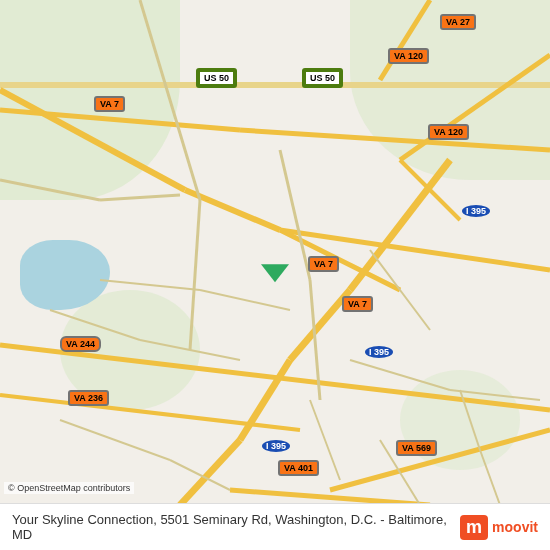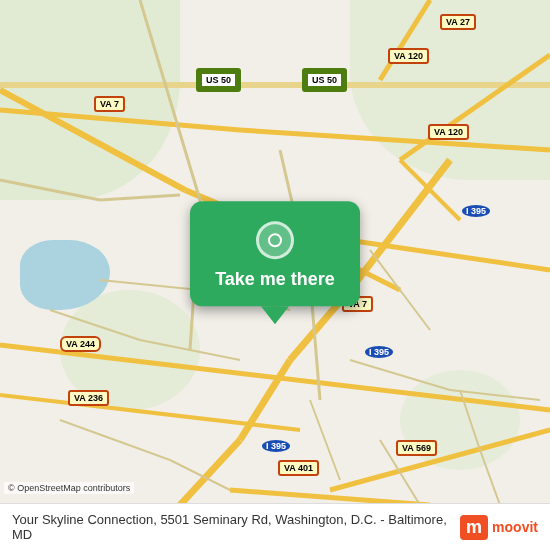--- a/index.html
+++ b/index.html
@@ -82,22 +82,22 @@
     
     .road-badge {
       position: absolute;
       border-radius: 3px;
       font-size: 9px;
       font-weight: bold;
       padding: 1px 4px;
       color: #000;
       white-space: nowrap;
     }
-    .badge-us { background: #fff; border: 6px solid #4d7c0f; border-radius: 3px; }
-    .badge-va { background: #fef9c3; border: 2px solid #c2410c; border-radius: 3px; }
+    .badge-us { background: #fff; border: 4px solid #4d7c0f; border-radius: 3px; }
+    .badge-va { background: #f97316; border: 2px solid #737373; border-radius: 3px; }
     .badge-i { background: #1a4db3; color: #fff; border-radius: 50%; padding: 1px 4px; }
 
     
     .road-svg {
       position: absolute;
       inset: 0;
       width: 100%;
       height: 100%;
     }
 
@@ -289,26 +289,20 @@
   <div class="road-badge badge-va" style="top:124px;left:428px;">VA 120</div>
   <div class="road-badge badge-va" style="top:336px;left:60px;border-radius:6px;">VA 244</div>
   <div class="road-badge badge-va" style="top:390px;left:60px;margin-left:8px;">VA 236</div>
   <div class="road-badge badge-va" style="top:440px;left:396px;">VA 569</div>
   <div class="road-badge badge-va" style="top:460px;left:278px;">VA 401</div>
   <div class="road-badge badge-i" style="top:205px;left:462px;">I 395</div>
   <div class="road-badge badge-i" style="top:346px;left:365px;">I 395</div>
   <div class="road-badge badge-i" style="top:440px;left:262px;">I 395</div>
 
   <div class="map-popup">
-    <div class="popup-bubble">
-      <div class="popup-pin">
-        <div class="pin-inner"></div>
-      </div>
-      <span class="popup-text">Take me there</span>
-    </div>
     <div class="popup-caret"></div>
   </div>
 
   <div class="osm-attribution">
     <span>© OpenStreetMap contributors</span>
   </div>
 
   <div class="bottom-bar">
     <span class="bottom-bar-text">Your Skyline Connection, 5501 Seminary Rd, Washington, D.C. - Baltimore, MD</span>
     <div class="moovit-logo">

